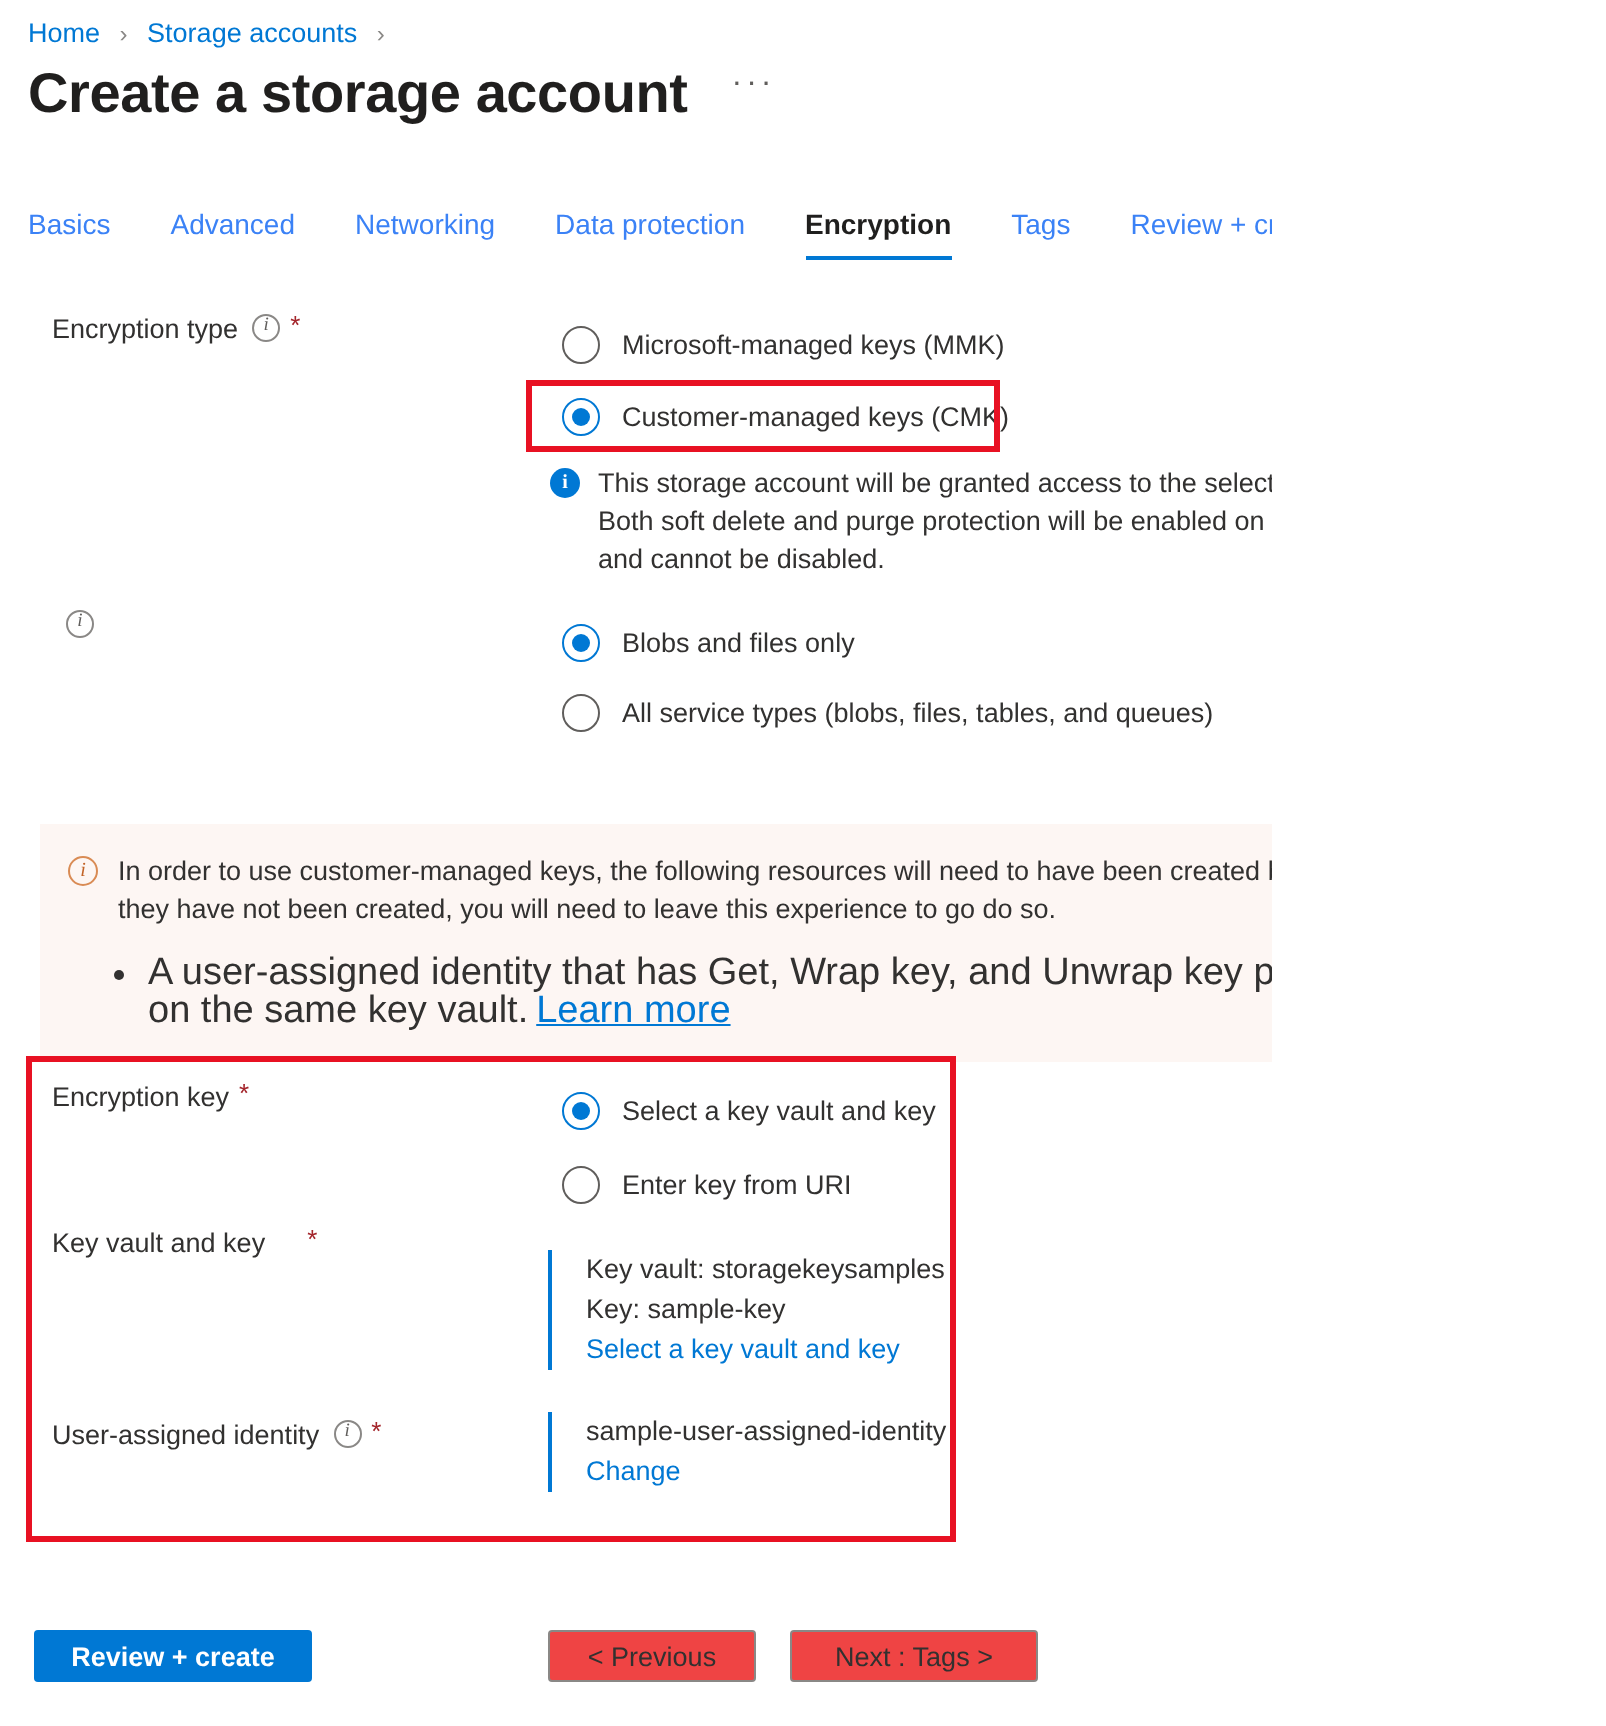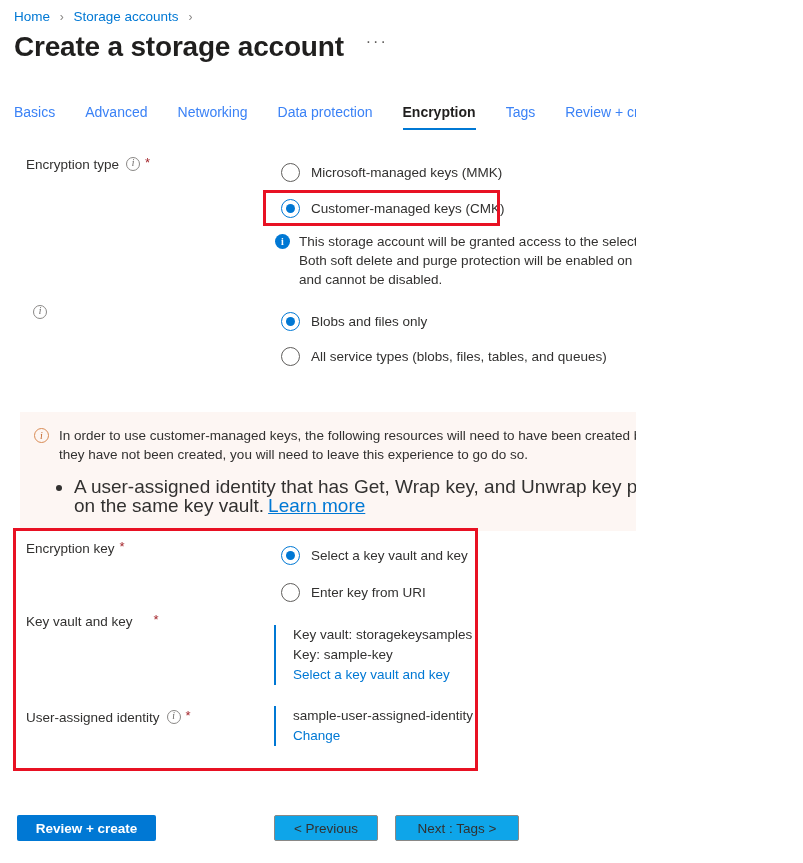--- a/index.html
+++ b/index.html
@@ -308,21 +308,21 @@
     left: 17px; top: 815px;
     width: 139px; height: 26px;
     background: #0078d4;
     color: #ffffff;
     border: none;
     font-weight: 600;
   }
   .btn-secondary {
     position: absolute;
     height: 26px;
-    background: #0ea5e9;
+    background: #ef4444;
     color: #323130;
     border: 1px solid #8a8886;
   }
   #btn-previous { left: 274px; top: 815px; width: 104px; }
   #btn-next { left: 395px; top: 815px; width: 124px; }
 </style>
 </head>
 <body>
 
 <div id="page">

